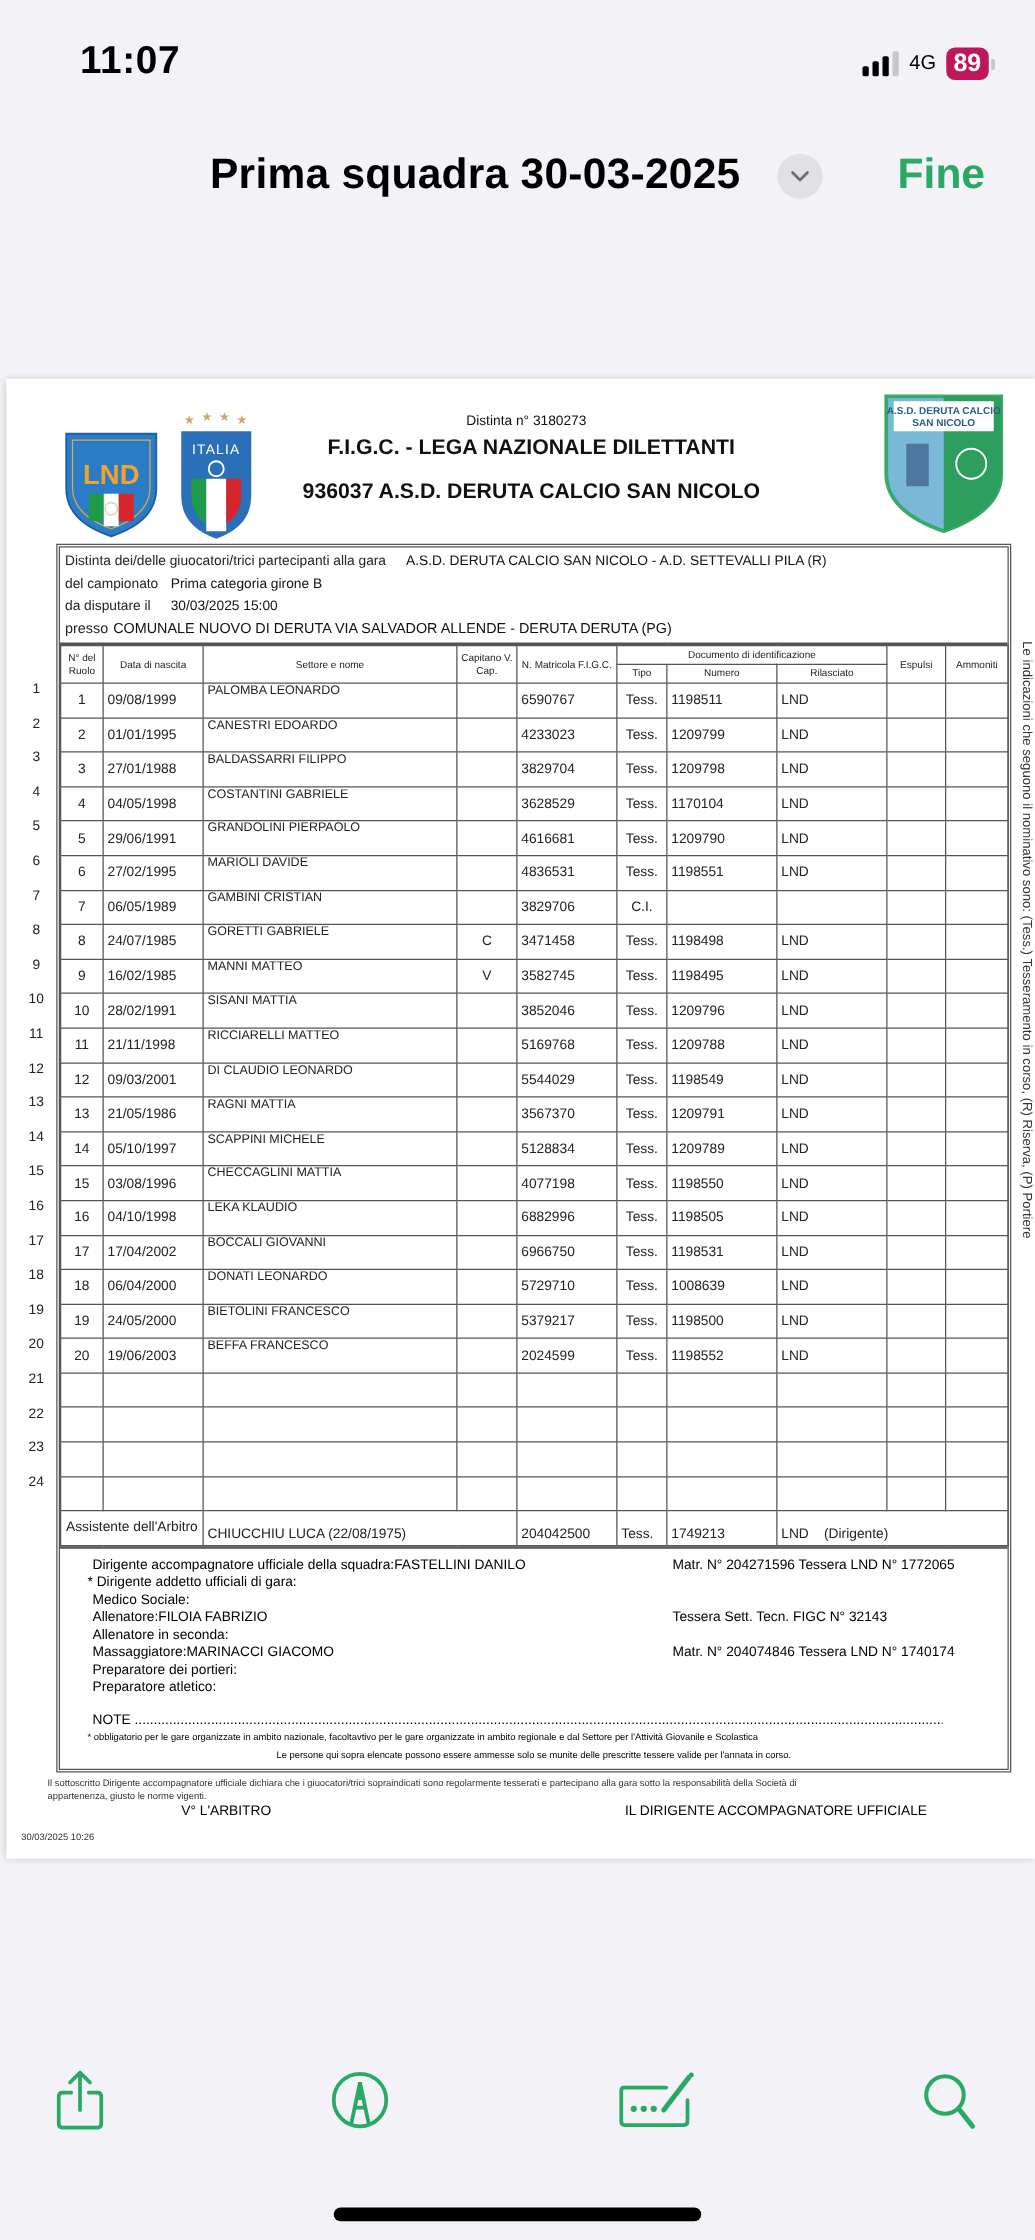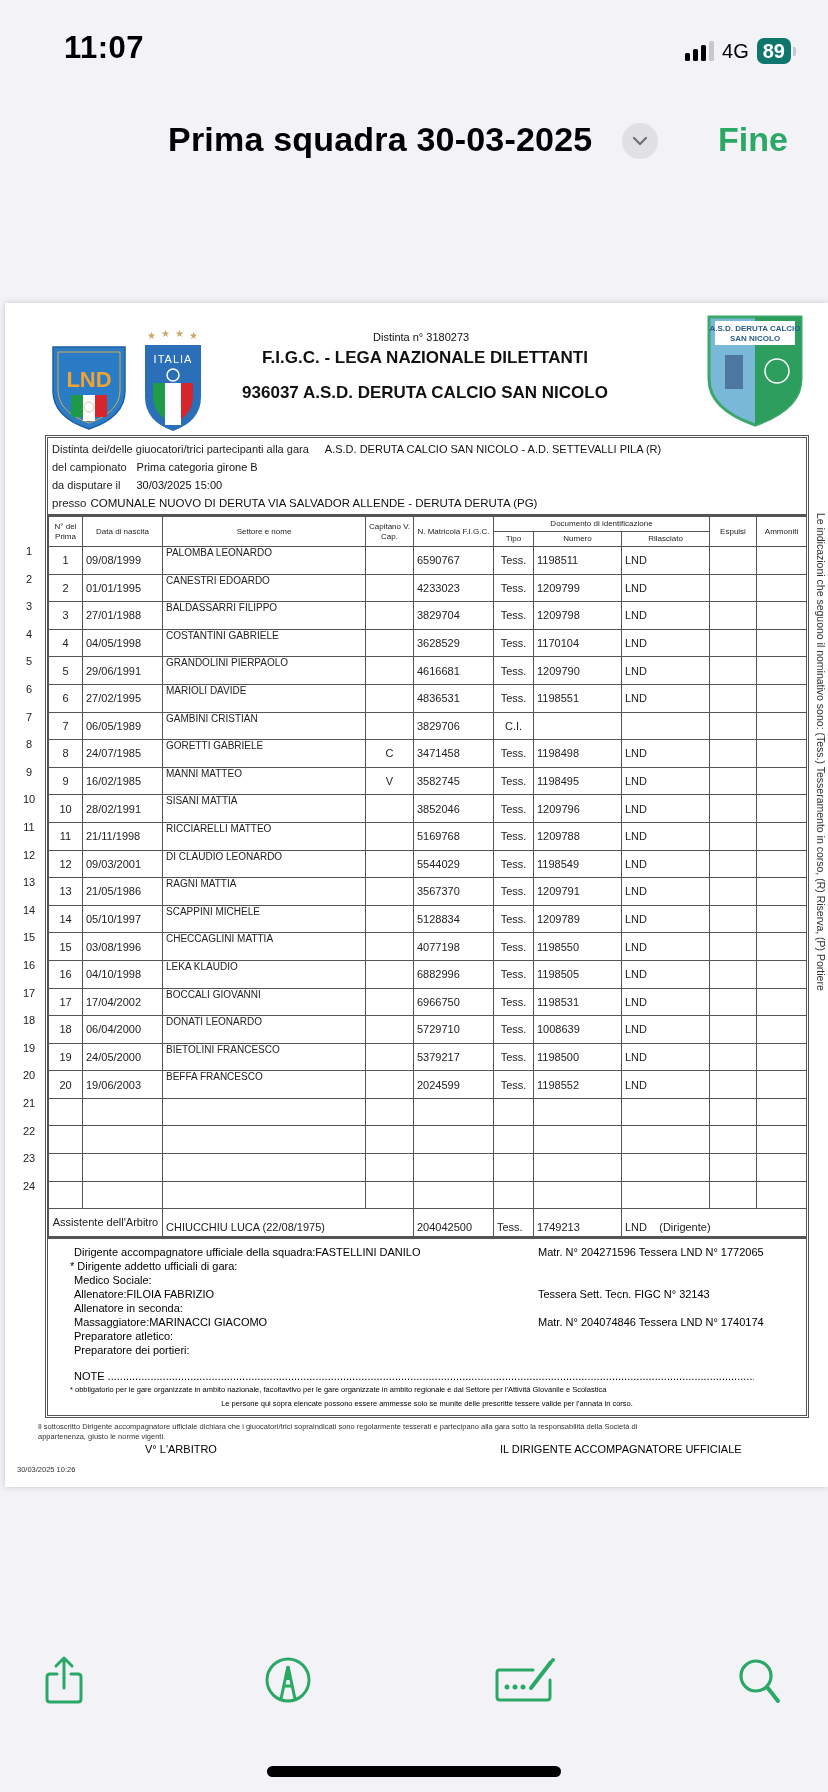--- a/index.html
+++ b/index.html
@@ -6,23 +6,23 @@
   html, body { width: 828px; height: 1792px; overflow: hidden; }
   body { background: #f2f2f7; font-family: "Liberation Sans", sans-serif; color: #000; position: relative; }
 
   
   .status-bar { position: absolute; top: 0; left: 0; width: 828px; height: 100px; }
   .time { position: absolute; left: 64px; top: 30px; font-size: 31px; font-weight: 600; letter-spacing: 0.5px; }
   .status-right { position: absolute; right: 32px; top: 38px; display: flex; align-items: center; gap: 8px; }
   .signal { display: flex; align-items: flex-end; gap: 3px; height: 20px; }
   .signal span { width: 5px; background: #000; border-radius: 1.5px; display: block; }
   .signal span.off { background: #c7c7cc; }
-  .net { font-size: 20px; font-weight: 500; }
+  .net { font-size: 16px; font-weight: 500; }
   .battery { display: flex; align-items: center; }
-  .battery-body { background: #0f766e; color: #fff; font-size: 20px; font-weight: 700; border-radius: 7px; padding: 1px 6px; line-height: 24px; }
+  .battery-body { background: #be185d; color: #fff; font-size: 20px; font-weight: 700; border-radius: 7px; padding: 1px 6px; line-height: 24px; }
   .battery-cap { width: 3px; height: 9px; background: #c7c7cc; border-radius: 0 2px 2px 0; margin-left: 2px; }
 
   
   .nav-bar { position: absolute; top: 110px; left: 0; width: 828px; height: 60px; }
   .nav-title { position: absolute; left: 168px; top: 10px; font-size: 34px; font-weight: 600; letter-spacing: 0.2px; }
   .nav-chevron { position: absolute; left: 622px; top: 123px; width: 36px; height: 36px; border-radius: 50%; background: #e0e0e5; display: flex; align-items: center; justify-content: center; }
   .nav-done { position: absolute; right: 40px; top: 10px; font-size: 34px; font-weight: 600; color: #2aa865; }
 
   
   .page { position: absolute; left: 5px; top: 303px; width: 823px; height: 1184px; background: #fff; box-shadow: 0 0 6px rgba(0,0,0,0.18); overflow: hidden; }
@@ -171,21 +171,21 @@
           <col style="width:48px">
         <col style="width:80px">
           <col style="width:40px">
           <col style="width:88px">
           <col style="width:88px">
         <col style="width:47px">
           <col style="width:50px">
       </colgroup>
       <thead>
         <tr>
-          <th rowspan="2">N° del Prima</th>
+          <th rowspan="2">N° del Ruolo</th>
           <th rowspan="2">Data di nascita</th>
           <th rowspan="2">Settore e nome</th>
           <th rowspan="2">Capitano V. Cap.</th>
           <th rowspan="2">N. Matricola F.I.G.C.</th>
           <th colspan="3">Documento di identificazione</th>
           <th rowspan="2">Espulsi</th>
           <th rowspan="2">Ammoniti</th>
         </tr>
         <tr>
           <th>Tipo</th>
@@ -498,22 +498,22 @@
     <div class="staff">
       <div class="line">Dirigente accompagnatore ufficiale della squadra:FASTELLINI DANILO</div>
       <div class="right" style="top:6px">Matr. N° 204271596 Tessera LND N° 1772065</div>
       <div class="line" style="margin-left:-4px">* Dirigente addetto ufficiali di gara:</div>
       <div class="line">Medico Sociale:</div>
       <div class="line">Allenatore:FILOIA FABRIZIO</div>
       <div class="right" style="top:48px">Tessera Sett. Tecn. FIGC N° 32143</div>
       <div class="line">Allenatore in seconda:</div>
       <div class="line">Massaggiatore:MARINACCI GIACOMO</div>
       <div class="right" style="top:76px">Matr. N° 204074846 Tessera LND N° 1740174</div>
+      <div class="line">Preparatore dei portieri:</div>
       <div class="line">Preparatore atletico:</div>
-      <div class="line">Preparatore dei portieri:</div>
       <div class="note-line" style="width:680px">NOTE ........................................................................................................................................................................................................................................</div>
       <div class="fine1">* obbligatorio per le gare organizzate in ambito nazionale, facoltavtivo per le gare organizzate in ambito regionale e dal Settore per l'Attività Giovanile e Scolastica</div>
       <div class="fine2">Le persone qui sopra elencate possono essere ammesse solo se munite delle prescritte tessere valide per l'annata in corso.</div>
     </div>
   </div>
 
   <div id="rownums">
       <div class="rownum" style="top: 242px;">1</div>
       <div class="rownum" style="top: 269.6px;">2</div>
       <div class="rownum" style="top: 297.2px;">3</div>

